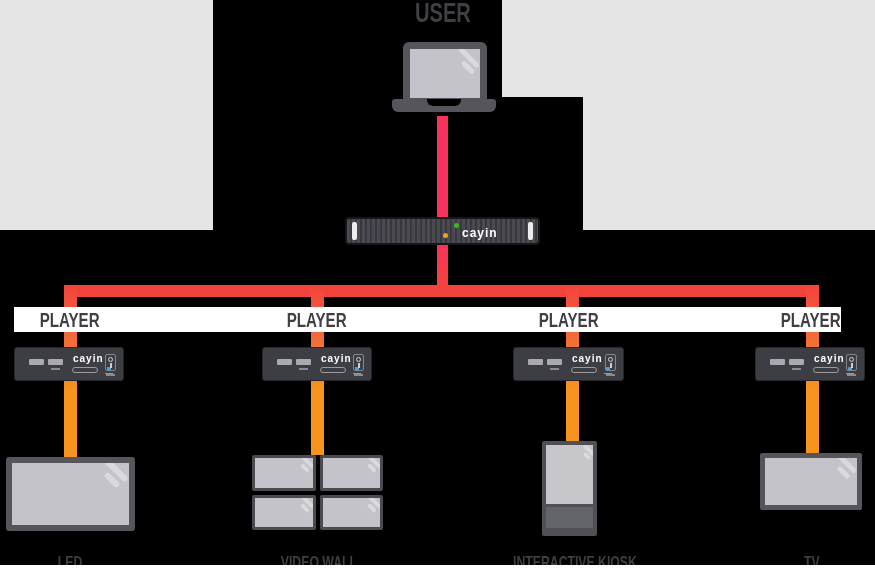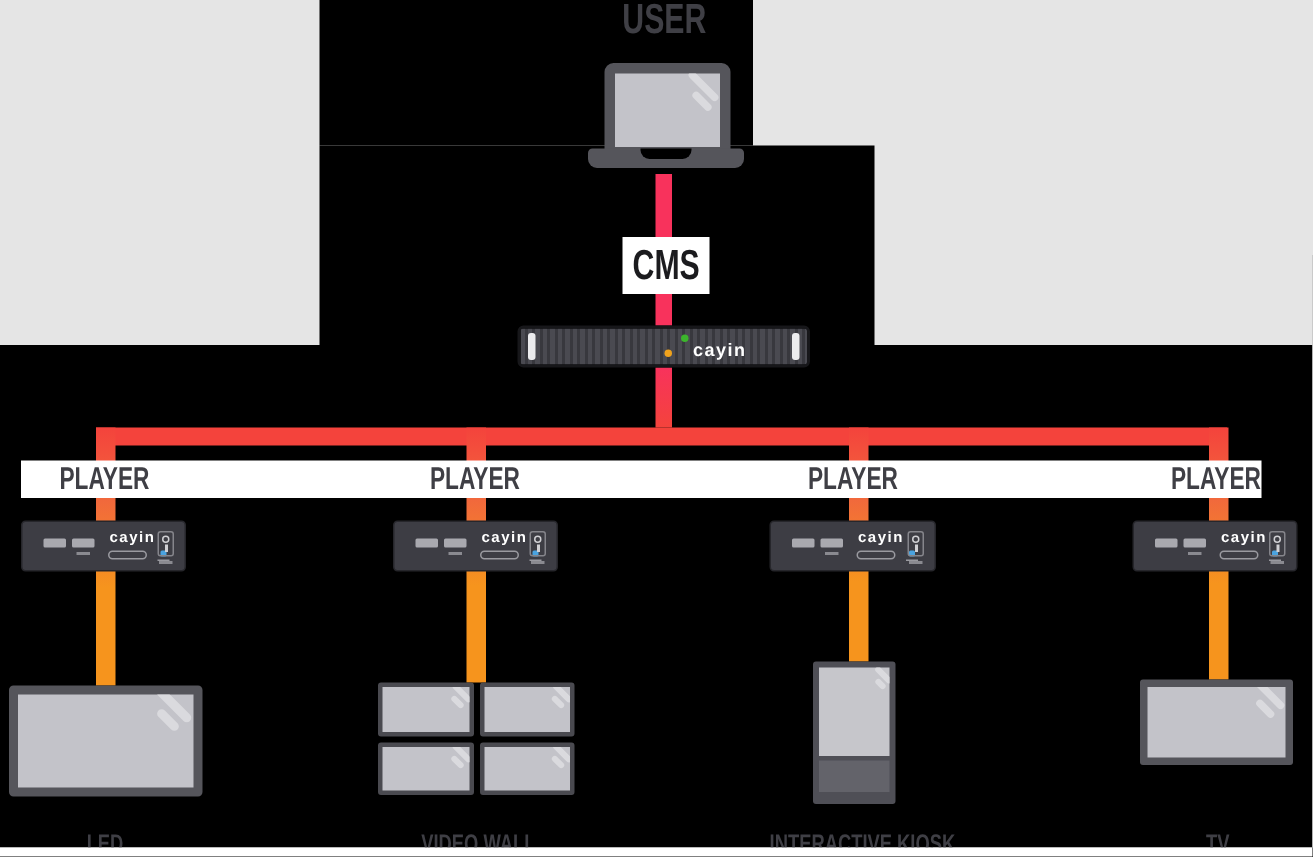--- a/index.html
+++ b/index.html
@@ -82,23 +82,20 @@
       <span class="shine" style="right:-2px;top:6px;width:26px;height:5px;"></span>
       <span class="shine" style="right:4px;top:16px;width:16px;height:5px;"></span>
     </div>
   </div>
   <div class="laptop-base">
     <div class="laptop-notch"></div>
   </div>
 
   <div class="line" style="left:437px;top:116px;width:11px;height:101px;background:#f8325c;z-index:3;"></div>
 
-  <div class="cms-box">
-    <span class="cms-txt">CMS</span>
-  </div>
 
   <div class="line" style="left:437px;top:245px;width:11px;height:40px;background:linear-gradient(#f8325c,#f4433c);"></div>
 
   <div class="server">
     <span class="handle" style="left:5px;"></span>
     <span class="handle" style="right:5px;"></span>
     <span class="dot" style="left:107px;top:4px;width:5px;height:5px;background:#3cb52c;"></span>
     <span class="dot" style="left:96px;top:14px;width:5px;height:5px;background:#f0a21c;"></span>
     <span class="server-logo">cayin</span>
   </div>

